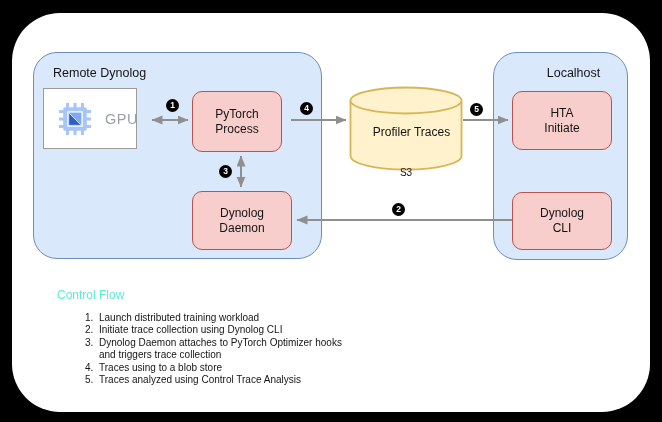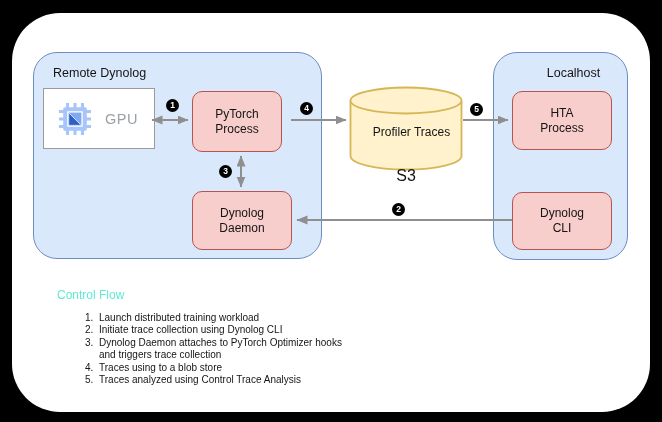--- a/index.html
+++ b/index.html
@@ -22,33 +22,33 @@
   .process-box {
     position:absolute; background:#f8cecc; border:1.6px solid #b85450;
     border-radius:10px; box-sizing:border-box;
     display:flex; align-items:center; justify-content:center;
   }
   .process-label {
     font-size:12px; line-height:15px; color:#141414; text-align:center;
     white-space:pre-line;
   }
   .gpu-box {
-    position:absolute; left:43px; top:88px; width:112px; height:61px;
+    position:absolute; left:43px; top:88px; width:94px; height:61px;
     background:#ffffff; border:1.5px solid #9b9b9b; box-sizing:border-box;
     display:flex; align-items:center;
   }
   .gpu-label { font-size:14.5px; color:#9aa0a6; margin-left:13px; letter-spacing:0.5px; }
   .cylinder-svg { position:absolute; left:349px; top:86px; }
   .cylinder-label {
     position:absolute; left:349px; top:125px; width:125px; text-align:center;
     font-size:12px; color:#141414;
   }
   .cylinder-caption {
     position:absolute; left:349px; top:167px; width:114px; text-align:center;
-    font-size:16px; color:#141414;
+    font-size:10px; color:#141414;
   }
   .arrows { position:absolute; left:0; top:0; pointer-events:none; }
   .arrows line { stroke:#8f8f8f; stroke-width:2; }
   .badge {
     position:absolute; width:13px; height:13px; border-radius:50%;
     background:#000; color:#fff; font-size:8.5px; font-weight:bold;
     display:flex; align-items:center; justify-content:center; line-height:13px;
   }
   .cf-title { position:absolute; left:57px; top:288px; font-size:12px; color:#5eead4; }
   .cf-list { position:absolute; left:85px; top:312px; width:340px; }
@@ -101,21 +101,21 @@
 Process</span>
   </div>
 
   <div class="process-box" style="left:192px; top:191px; width:100px; height:59px;">
     <span class="process-label">Dynolog
 Daemon</span>
   </div>
 
   <div class="process-box" style="left:512px; top:91px; width:100px; height:59px;">
     <span class="process-label">HTA
-Process</span>
+Initiate</span>
   </div>
 
   <div class="process-box" style="left:512px; top:192px; width:100px; height:58px;">
     <span class="process-label">Dynolog
 CLI</span>
   </div>
 
   <span class="cylinder-svg">
     <svg width="114" height="86" viewBox="0 0 114 86">
       <path d="M 1.5 14.5 L 1.5 70 A 55.5 13.5 0 0 0 112.5 70 L 112.5 14.5" fill="#fff2cc" stroke="#d6b656" stroke-width="1.8"></path>

